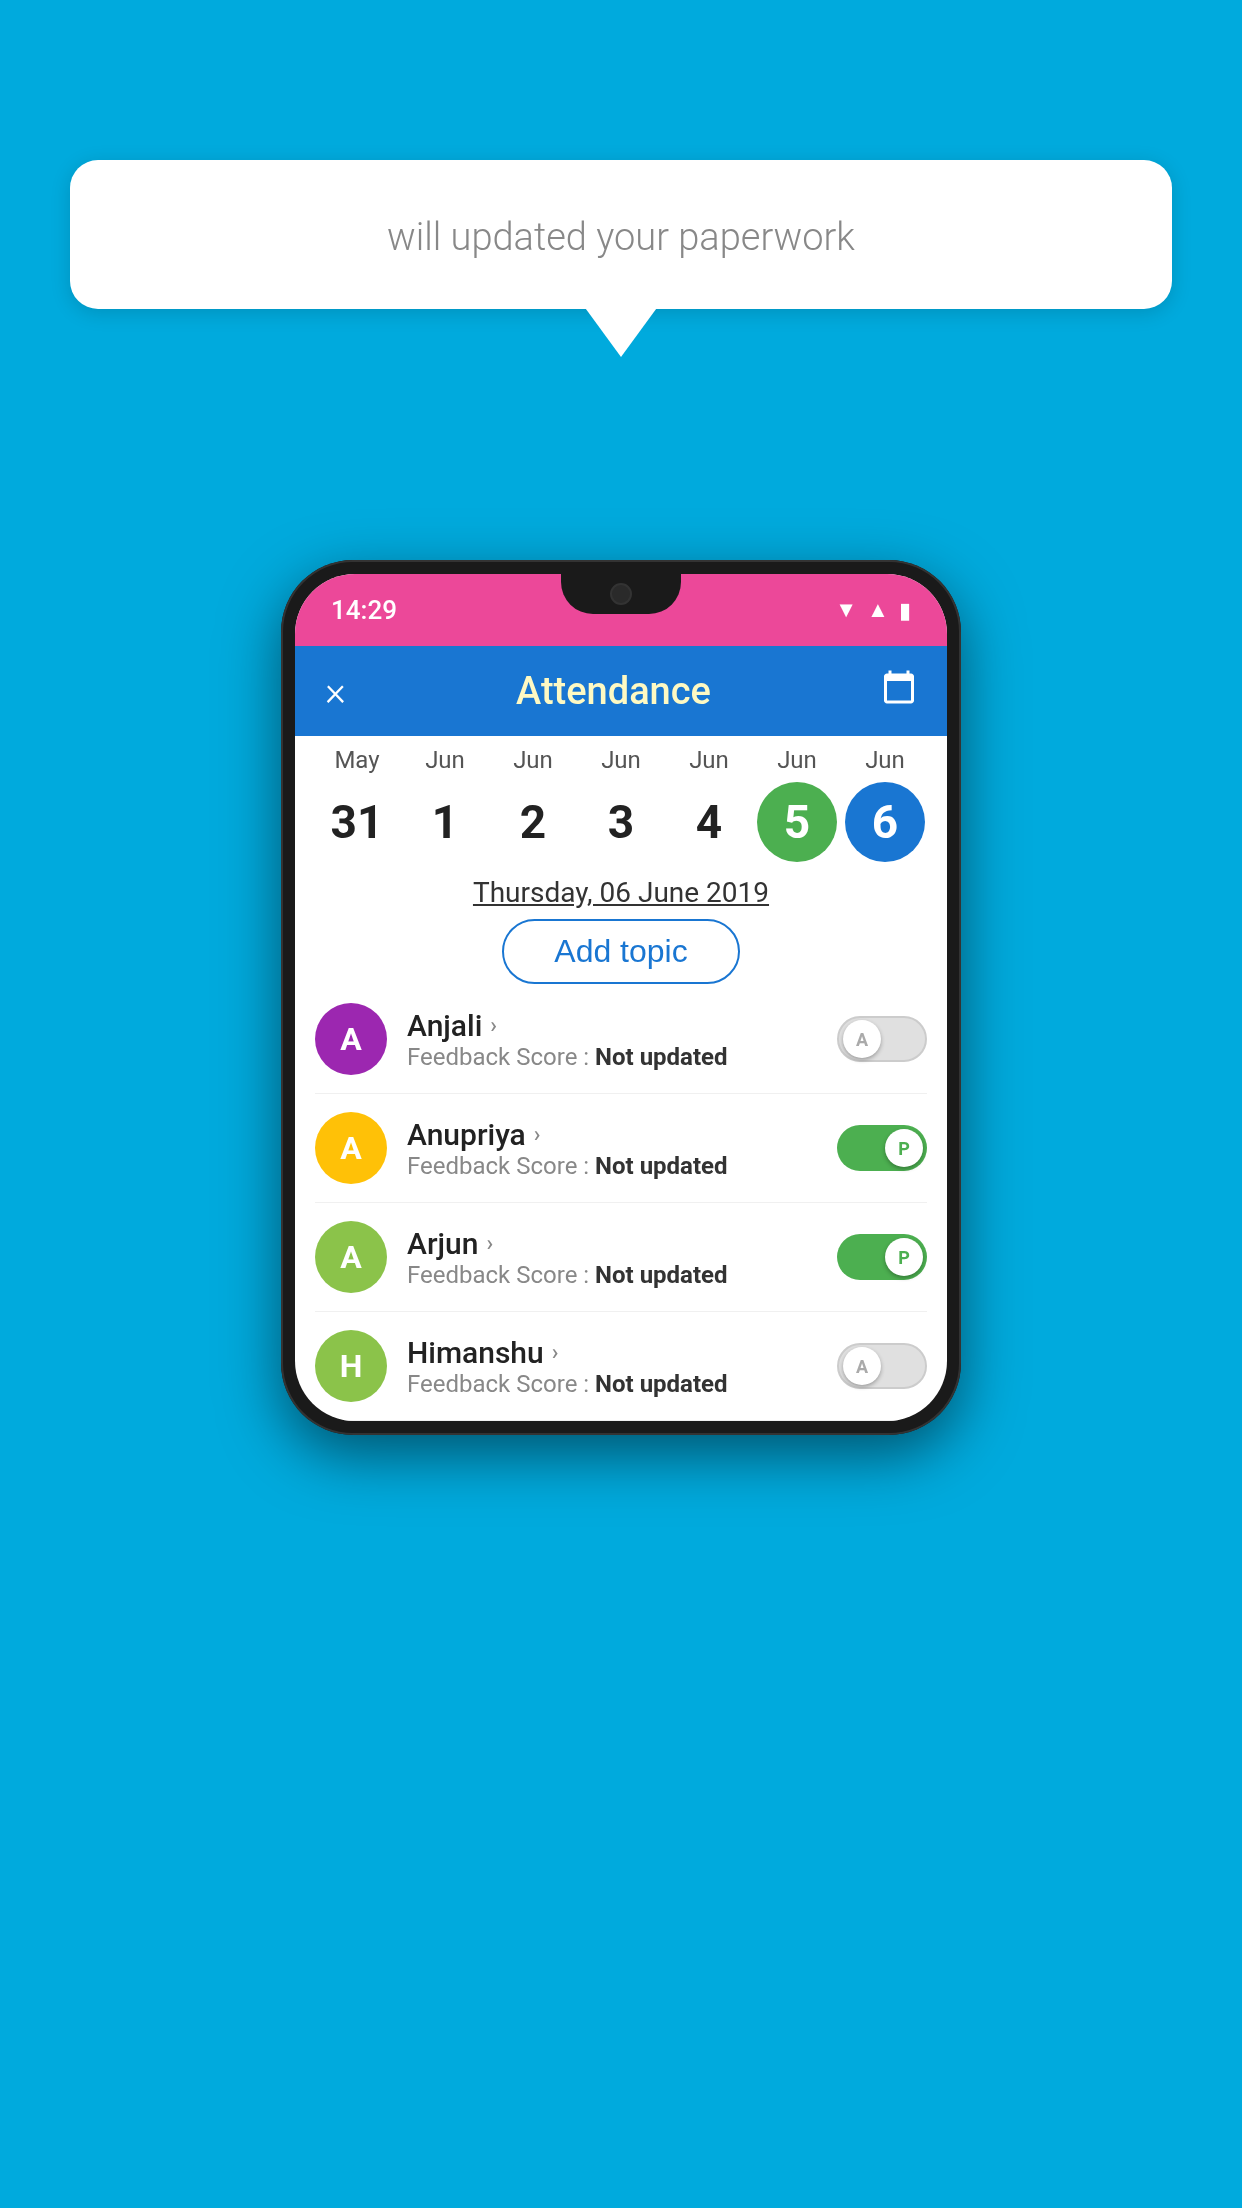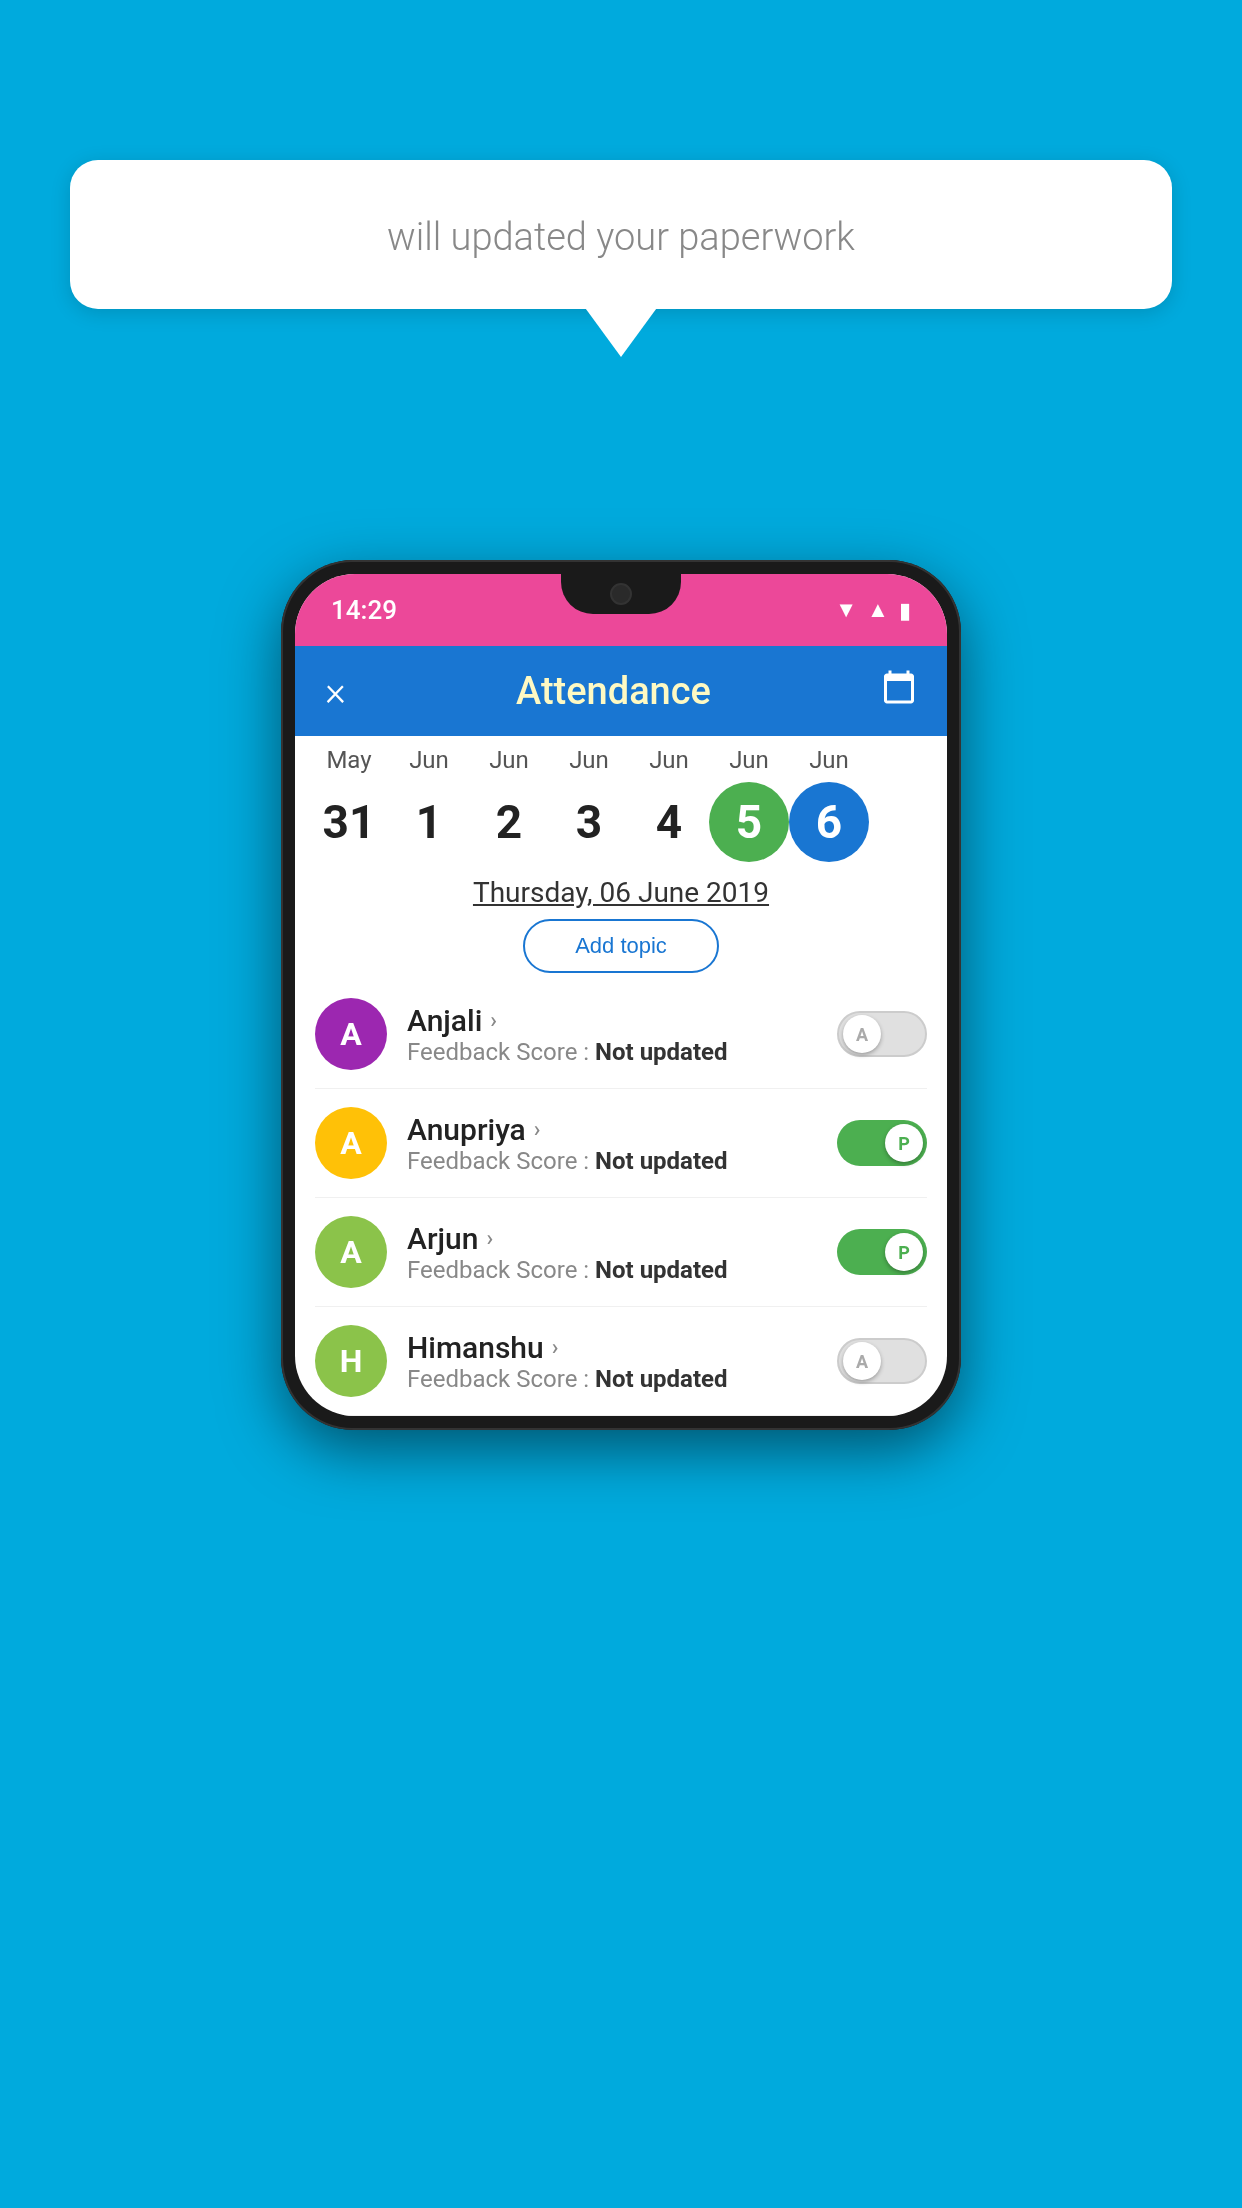--- a/index.html
+++ b/index.html
@@ -169,23 +169,23 @@
     }
 
     .search-text {
       color: #aaa;
       font-size: 32px;
     }
 
     
     .calendar-strip {
       display: flex;
-      justify-content: flex-start;
-      align-items: center;
-      padding: 10px 14px 0;
+      justify-content: space-between;
+      align-items: center;
+      padding: 10px 22px 0;
     }
 
     .cal-day {
       display: flex;
       flex-direction: column;
       align-items: center;
       gap: 8px;
       min-width: 80px;
     }
 
@@ -222,26 +222,26 @@
       text-align: center;
       font-size: 28px;
       color: #333;
       margin: 14px 0 10px;
       text-decoration: underline;
     }
 
     
     .add-topic-btn {
       display: block;
-      margin: 0 auto 7px;
+      margin: 0 auto 1px;
       border: 2px solid #1976D2;
       border-radius: 40px;
       padding: 12px 50px;
       color: #1976D2;
-      font-size: 22px;
+      font-size: 32px;
       background: white;
       cursor: pointer;
       width: fit-content;
     }
 
     
     .avg-feedback {
       text-align: center;
       font-size: 26px;
       color: #777;

